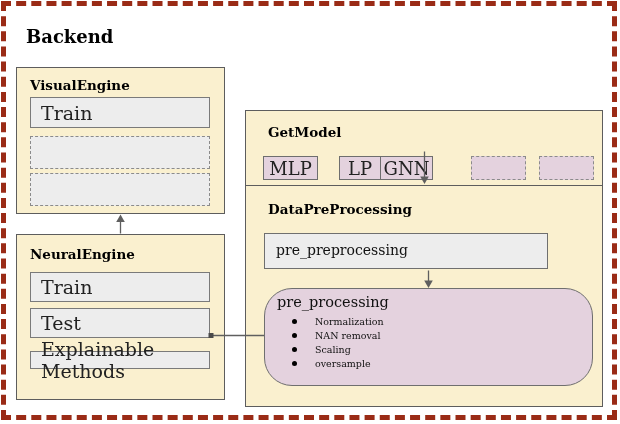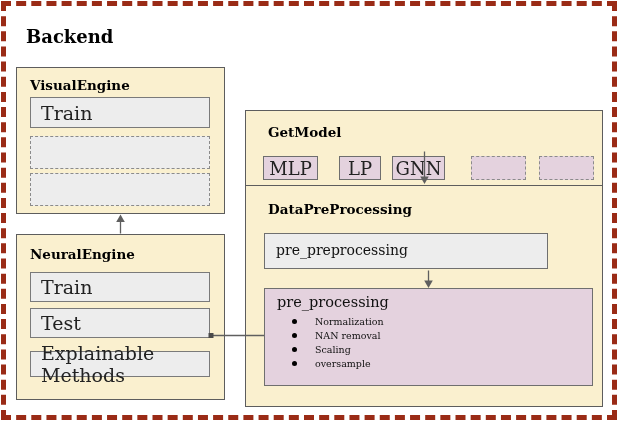--- a/index.html
+++ b/index.html
@@ -39,21 +39,21 @@
   .chip{
     position:absolute;background:var(--pink);border:1px solid #6e6e6e;
     box-sizing:border-box;display:flex;align-items:center;justify-content:center;
     font-size:18px;color:#222;height:24px;top:45px;
   }
   .chip.dashed{border:1.4px dashed #8b8b8b;}
   .subpanel{
     position:absolute;box-sizing:border-box;border:1px solid #6f6f6f;
   }
   .subpanel.gray{background:var(--graybox);}
-  .subpanel.pink{background:var(--pink);}
+  .subpanel.pink{background:var(--pink);border-radius:28px;}
   .subpanel-label{
     position:absolute;left:11px;top:8px;font-size:14px;color:#111;white-space:nowrap;
   }
   .pp-title{position:absolute;left:12px;top:5px;font-size:14.5px;color:#111;}
   .bullet-row{position:absolute;left:0;height:13px;display:flex;align-items:center;}
   .bullet-dot{
     position:absolute;left:27px;width:5px;height:5px;border-radius:50%;background:#000;
   }
   .bullet-text{position:absolute;left:50px;font-size:9.5px;color:#111;white-space:nowrap;}
   svg.overlay{position:absolute;left:0;top:0;pointer-events:none;}
@@ -81,21 +81,21 @@
   </div>
 
   <div class="box" style="left:245px;top:66px;width:358px;height:80px;margin-top:44px;">
     <div class="box-title" style="left:22px;top:13px;">GetModel</div>
     <div class="chip" style="left:17px;width:55px;">
       <span>MLP</span>
     </div>
     <div class="chip" style="left:93px;width:42px;">
       <span>LP</span>
     </div>
-    <div class="chip" style="left:146px;width:53px;">
+    <div class="chip" style="left:134px;width:53px;">
       <span>GNN</span>
     </div>
     <div class="chip dashed" style="left:225px;width:55px;">
       <span></span>
     </div>
     <div class="chip dashed" style="left:293px;width:55px;">
       <span></span>
     </div>
   </div>
 
@@ -128,21 +128,21 @@
   </div>
 
   <div class="box" style="left:16px;top:234px;width:209px;height:166px;">
     <div class="box-title" style="left:13px;top:11px;">NeuralEngine</div>
     <div class="item" style="left:13px;top:37px;width:180px;height:30px;">
       <span>Train</span>
     </div>
     <div class="item" style="left:13px;top:73px;width:180px;height:30px;">
       <span>Test</span>
     </div>
-    <div class="item" style="left:13px;top:116px;width:180px;height:26px;">
+    <div class="item" style="left:13px;top:116px;width:180px;height:18px;">
       <span>Explainable Methods</span>
     </div>
   </div>
 
   <svg class="overlay" width="620" height="424" viewBox="0 0 620 424">
     <g stroke="#5f5f5f" stroke-width="1.3" fill="#5f5f5f">
 
       <line x1="424.5" y1="151.5" x2="424.5" y2="177"></line>
       <polygon points="424.5,184 420.2,176.5 428.8,176.5" stroke="none"></polygon>
 

